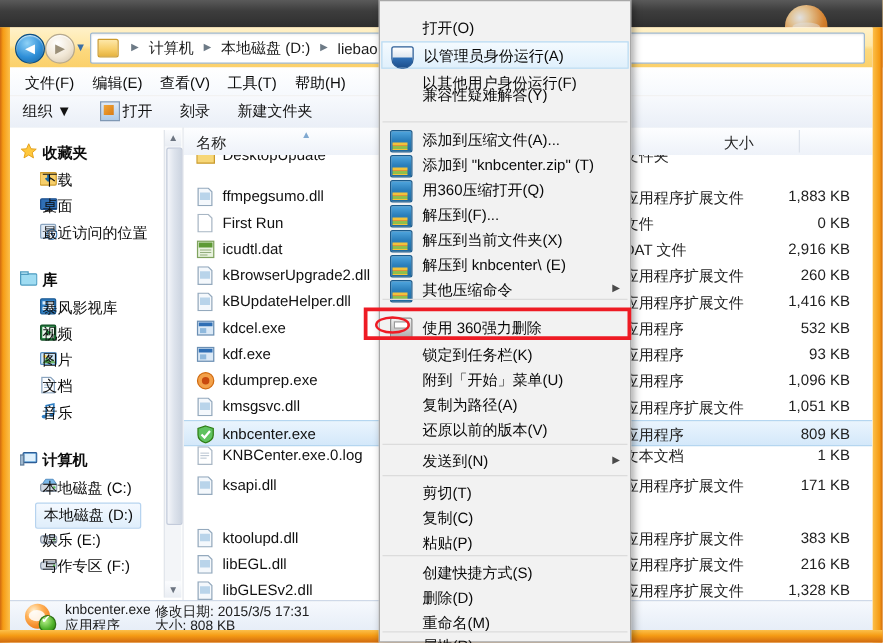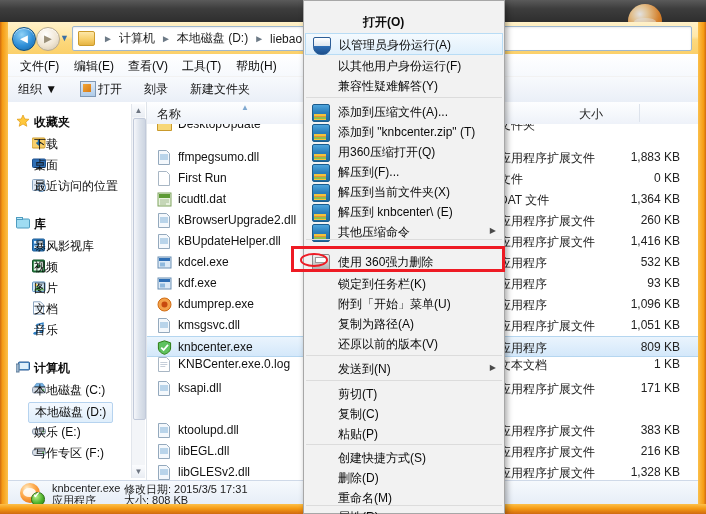--- a/index.html
+++ b/index.html
@@ -155,21 +155,21 @@
   #ctxmenu{
     position:absolute;left:303px;top:0px;width:202px;height:514px;
     background:#f2f2f2;border:1px solid #a7a7a7;box-sizing:border-box;
     box-shadow:2px 2px 6px rgba(0,0,0,.35);
   }
   #ctxgutter{position:absolute;left:1px;top:1px;width:28px;bottom:1px;background:#f2f2f2;}
   .ci{position:absolute;left:1px;width:198px;height:22px;}
   .ci.hl{background:linear-gradient(180deg,#f4fafe 0%,#e0f0fc 100%);
     border:1px solid #b8dcf5;box-sizing:border-box;width:198px;}
   .ci .lbl{position:absolute;left:33px;top:3px;font-size:12px;color:#0a0a0a;white-space:nowrap;}
-  .ci.bold .lbl{font-weight:bold;margin-left:25px;}
+  .ci.bold .lbl{font-weight:normal;}
   .ci .sub{position:absolute;right:7px;top:5px;font-size:8px;color:#4a4a4a;}
   .ci .ico{position:absolute;left:7px;top:3px;width:16px;height:16px;}
   .ctxsep{position:absolute;left:2px;width:196px;height:1px;background:#dcdcdc;}
   
   .ico-shield{background:linear-gradient(180deg,#ffffff 0%,#dfe7ef 48%,#2f6fb5 52%,#1d4f8c 100%);
     border-radius:2px 2px 45% 45%;border:1px solid #2c5d96;}
   .ico-zip{background:linear-gradient(180deg,#4fa5dd 0%,#2b7fbb 45%,#1f6aa0 100%);
     border:1px solid #1b5b8c;border-radius:2px;position:relative;}
   .ico-zip:after{content:"";position:absolute;left:1px;bottom:1px;width:12px;height:6px;
     background:repeating-linear-gradient(180deg,#f3c23a 0 2px,#e0923a 2px 3px,#8fbf4c 3px 5px);}
@@ -426,21 +426,21 @@
       <div class="frow" style="top:65px">
         <span class="fico">
           <svg width="15" height="15" viewBox="0 0 15 15">
               <rect x="1" y="1" width="13" height="13" fill="#e8f2de" stroke="#7fa35e"></rect>
               <rect x="2" y="2" width="11" height="4" fill="#5d9a34"></rect>
               <path d="M3 8 h9 M3 10 h9 M3 12 h6" stroke="#93ad7e" stroke-width=".8"></path>
             </svg>
         </span>
         <span class="fname">icudtl.dat</span>
         <span class="ftype">DAT 文件</span>
-        <span class="fsize">1,364 KB</span>
+        <span class="fsize">2,916 KB</span>
       </div>
 
       <div class="frow" style="top:86px">
         <span class="fico">
           <svg width="15" height="15" viewBox="0 0 15 15">
               <path d="M1.5 0.5 h8 l3 3 v11 h-11 z" fill="#f4f8fc" stroke="#94a9bd"></path>
               <rect x="3" y="4" width="8" height="6" fill="#b9d4ea"></rect>
             </svg>
         </span>
         <span class="fname">kBrowserUpgrade2.dll</span>
@@ -607,21 +607,21 @@
 
     <div class="ci hl" style="top:32px">
       <span class="ico ico-shield"></span>
       <span class="lbl">以管理员身份运行(A)</span>
     </div>
 
     <div class="ci" style="top:54px">
       <span class="lbl">以其他用户身份运行(F)</span>
     </div>
 
-    <div class="ci" style="top:74px">
+    <div class="ci" style="top:64px">
       <span class="lbl">兼容性疑难解答(Y)</span>
     </div>
 
     <div class="ctxsep" style="top:96px"></div>
 
     <div class="ci" style="top:100px">
       <span class="ico ico-zip"></span>
       <span class="lbl">添加到压缩文件(A)...</span>
     </div>
     <div class="ci" style="top:120px">

